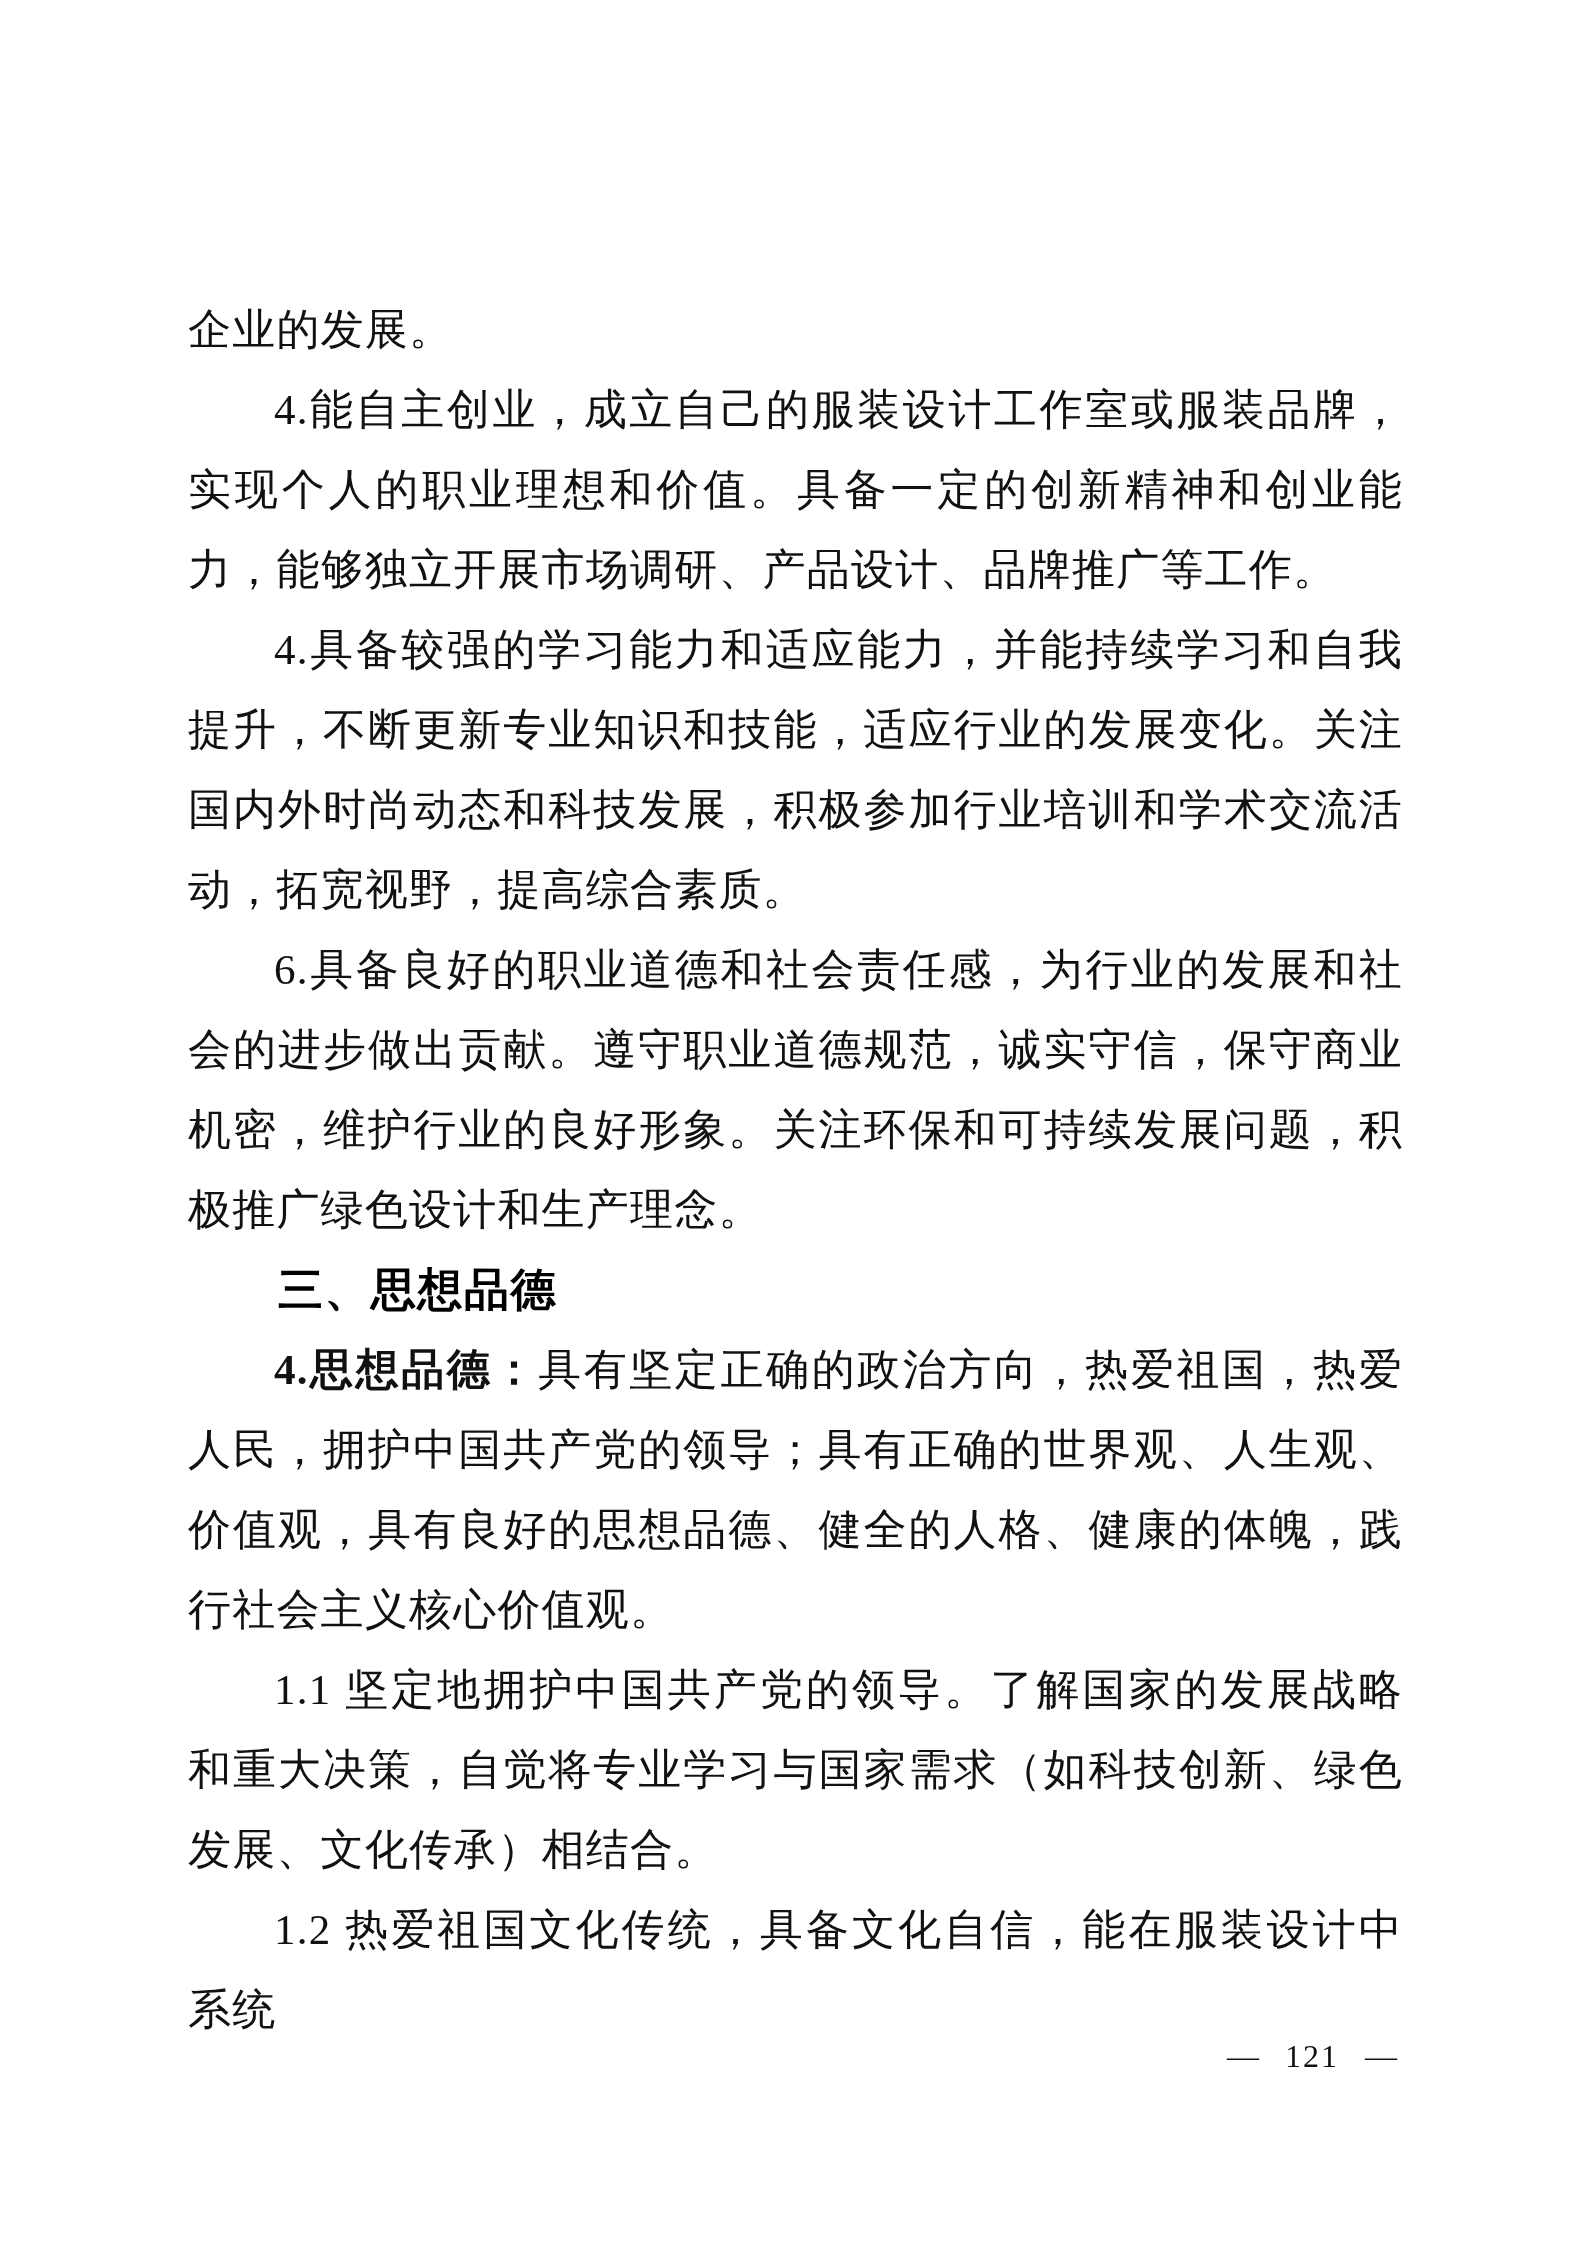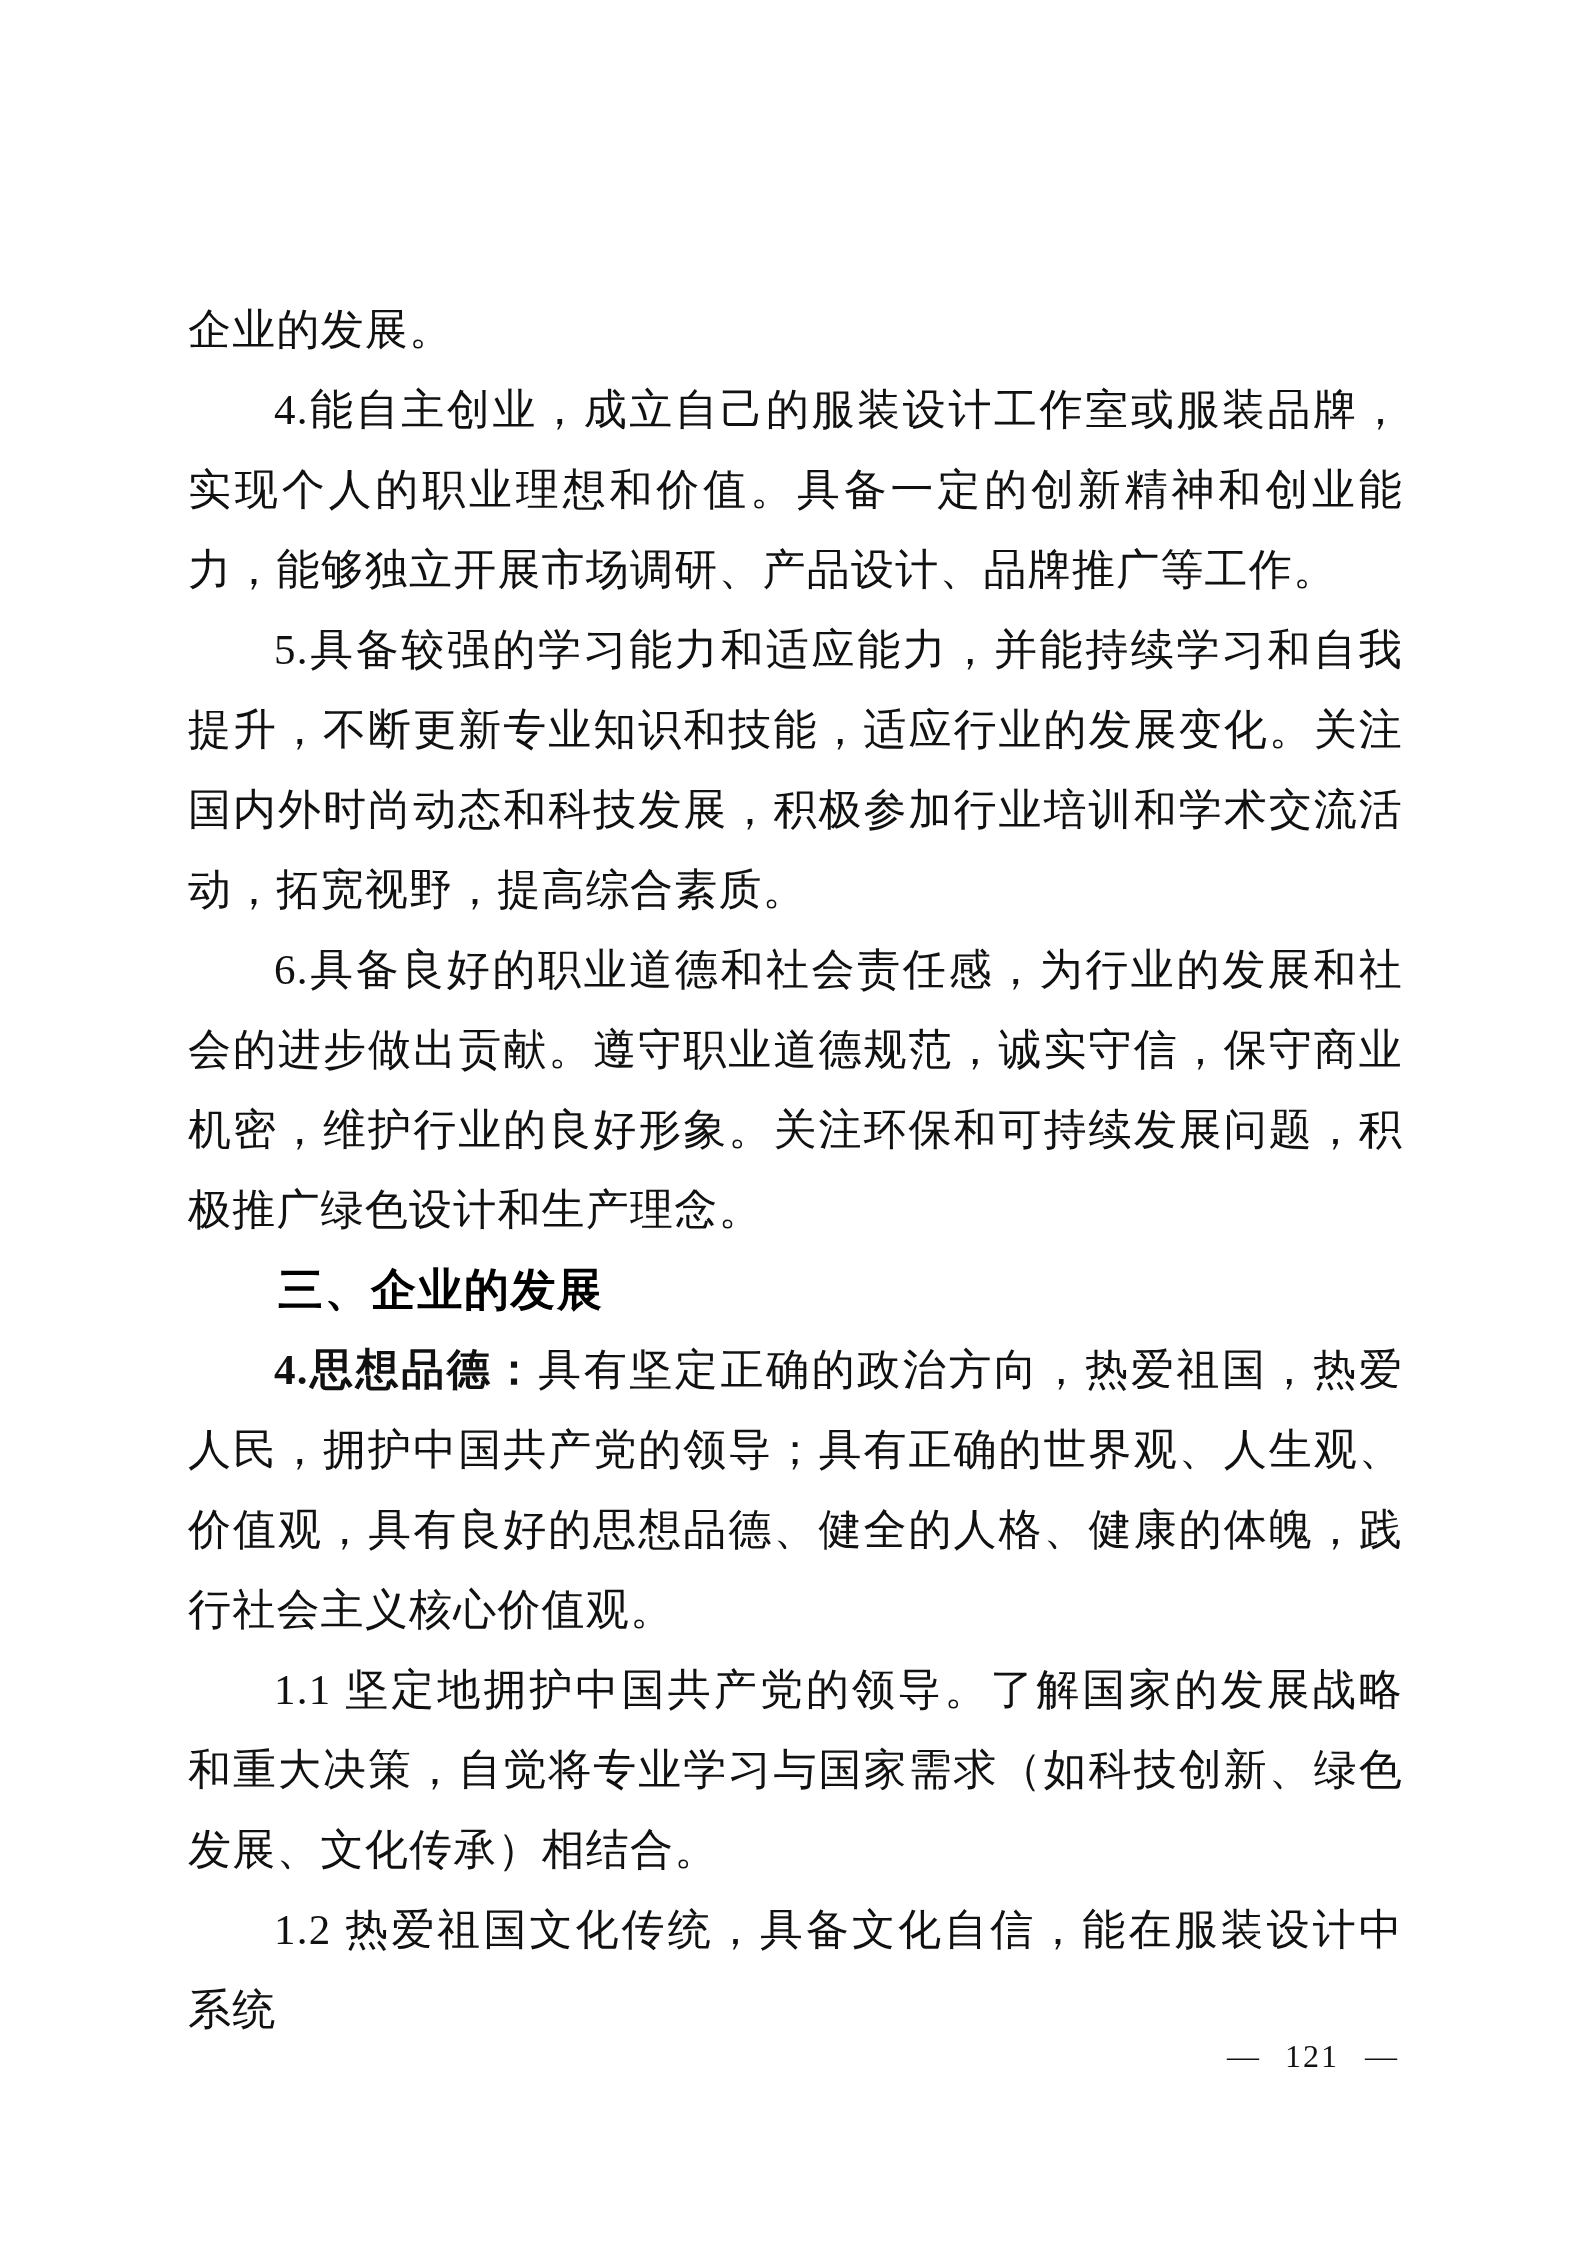--- a/index.html
+++ b/index.html
@@ -71,25 +71,25 @@
 <body>
 
 <div class="page">
 
   <div class="content">
 
     <p>企业的发展。</p>
 
     <p class="indent">4.能自主创业，成立自己的服装设计工作室或服装品牌，实现个人的职业理想和价值。具备一定的创新精神和创业能力，能够独立开展市场调研、产品设计、品牌推广等工作。</p>
 
-    <p class="indent">5.具备较强的学习能力和适应能力，并能持续学习和自我提升，不断更新专业知识和技能，适应行业的发展变化。关注国内外时尚动态和科技发展，积极参加行业培训和学术交流活动，拓宽视野，提高综合素质。</p>
+    <p class="indent">4.具备较强的学习能力和适应能力，并能持续学习和自我提升，不断更新专业知识和技能，适应行业的发展变化。关注国内外时尚动态和科技发展，积极参加行业培训和学术交流活动，拓宽视野，提高综合素质。</p>
 
     <p class="indent">6.具备良好的职业道德和社会责任感，为行业的发展和社会的进步做出贡献。遵守职业道德规范，诚实守信，保守商业机密，维护行业的良好形象。关注环保和可持续发展问题，积极推广绿色设计和生产理念。</p>
 
-    <h2 class="section-heading">三、企业的发展</h2>
+    <h2 class="section-heading">三、思想品德</h2>
 
     <p class="indent">
       <span class="lead">4.思想品德：</span><span>具有坚定正确的政治方向，热爱祖国，热爱人民，拥护中国共产党的领导；具有正确的世界观、人生观、价值观，具有良好的思想品德、健全的人格、健康的体魄，践行社会主义核心价值观。</span>
     </p>
 
     <p class="indent">1.1 坚定地拥护中国共产党的领导。了解国家的发展战略和重大决策，自觉将专业学习与国家需求（如科技创新、绿色发展、文化传承）相结合。</p>
 
     <p class="indent">1.2 热爱祖国文化传统，具备文化自信，能在服装设计中系统</p>
 
   </div>

